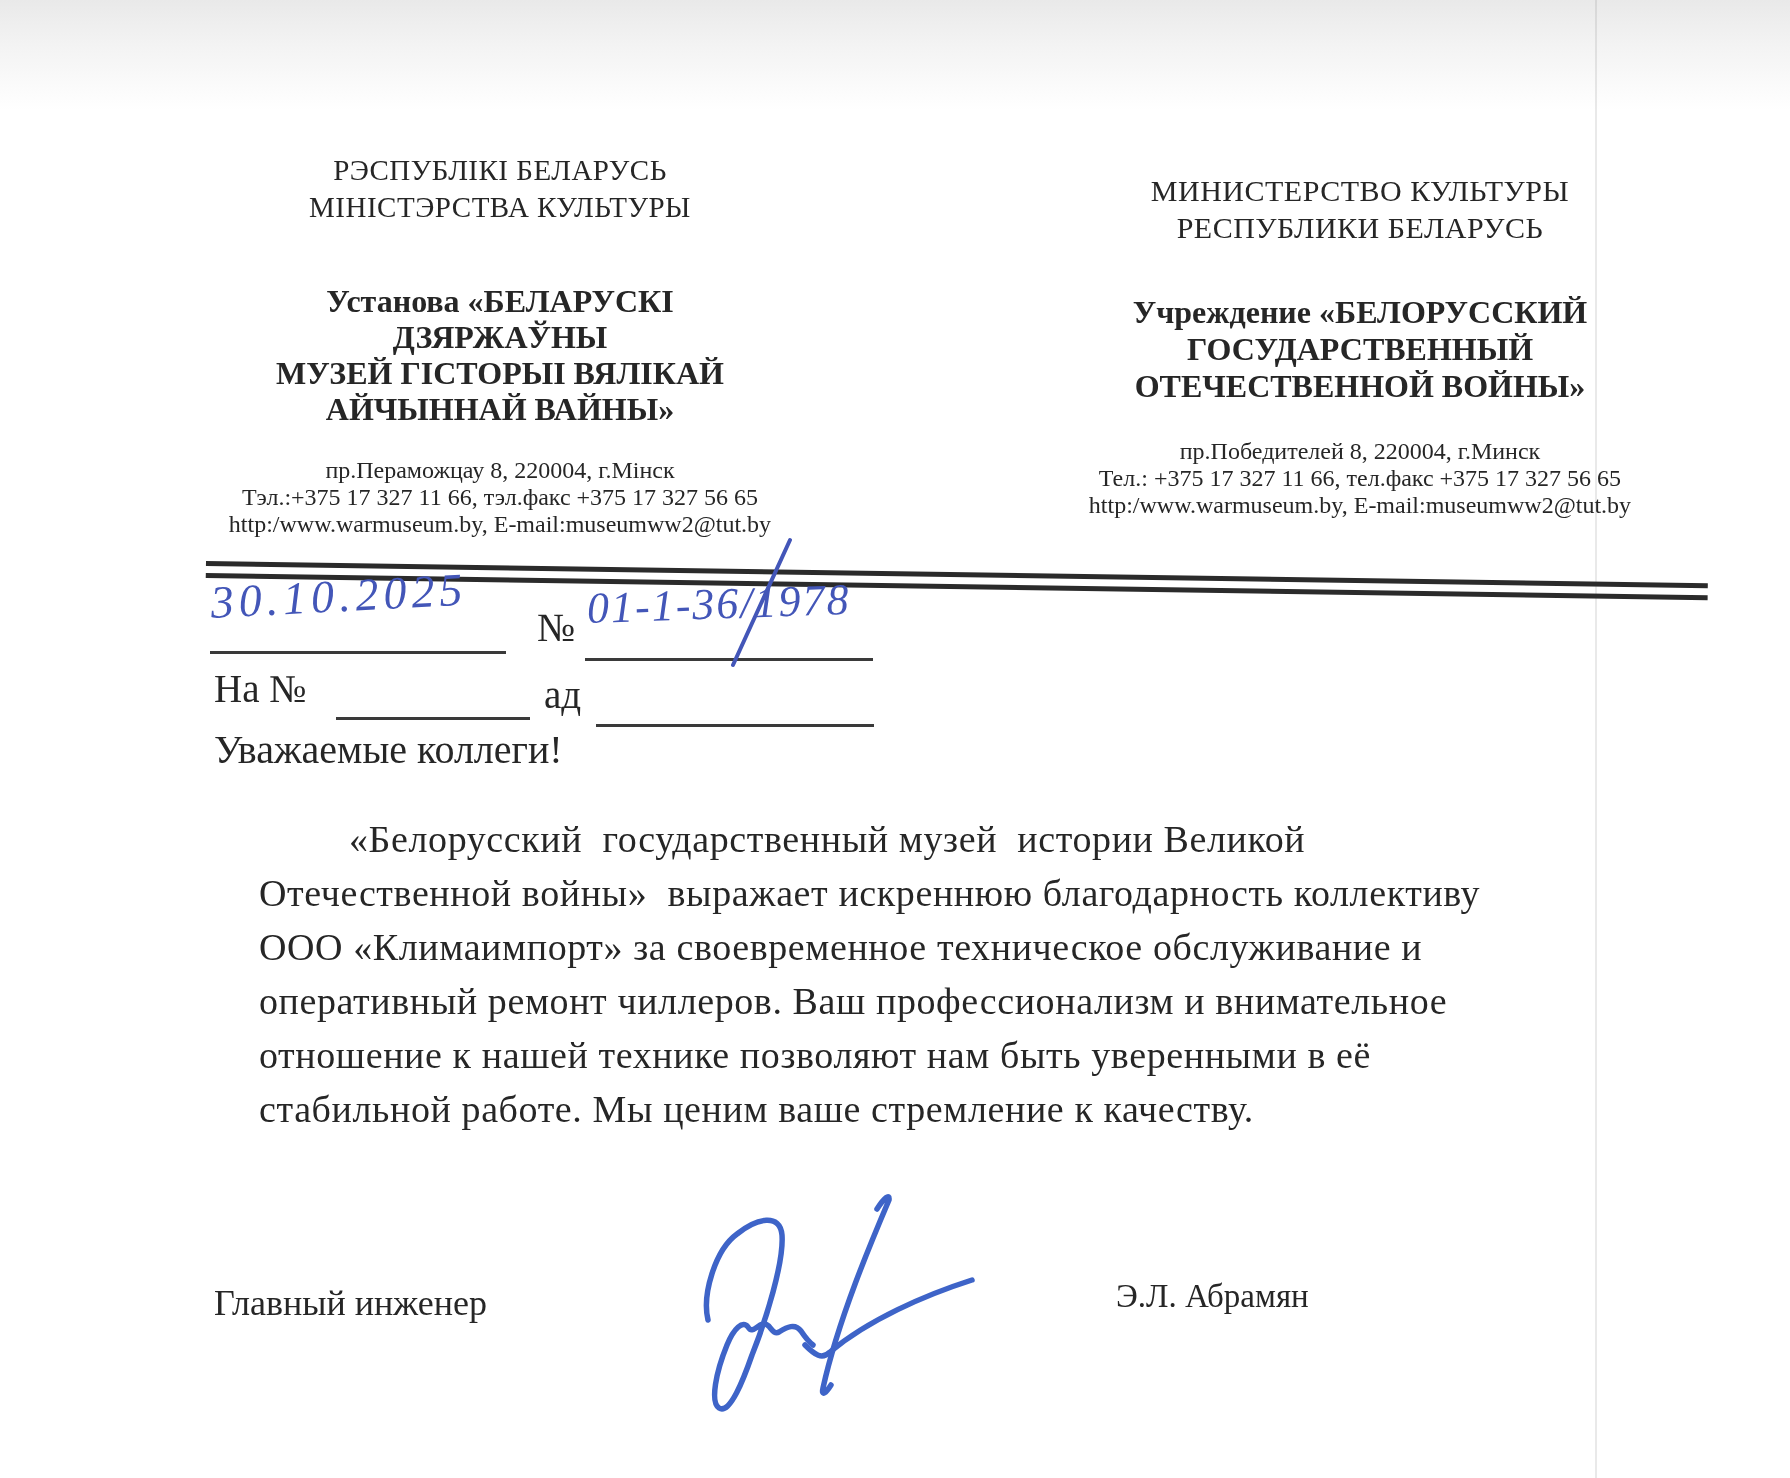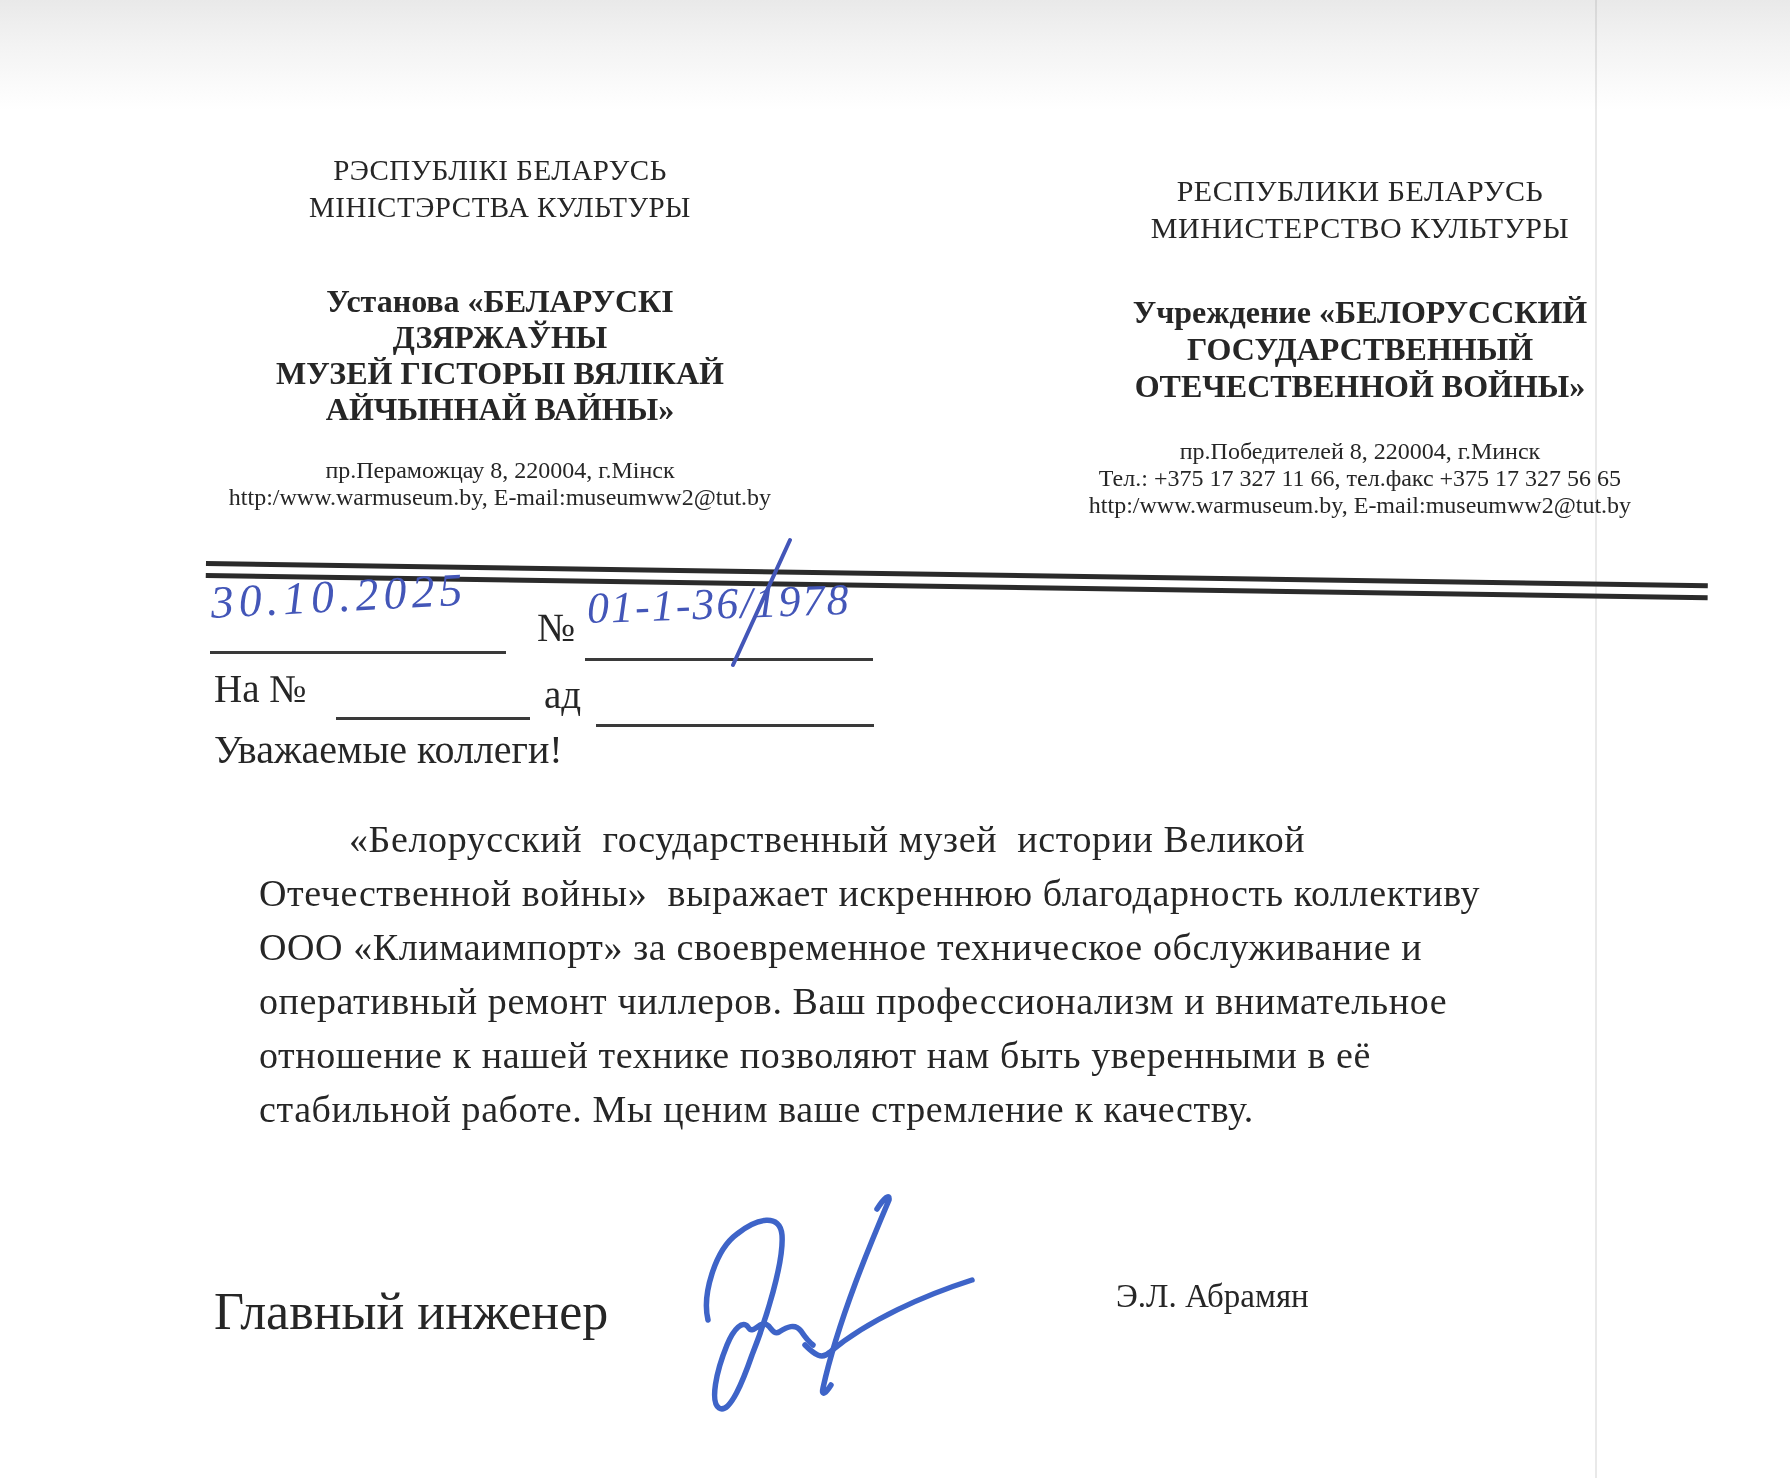--- a/index.html
+++ b/index.html
@@ -52,21 +52,21 @@
   .ul3{left:336px;top:717px;width:194px;}
   .ul4{left:596px;top:724px;width:278px;}
   
   .salutation{left:214px;top:726px;font-size:40px;}
   .paragraph{position:absolute;left:214px;top:812px;width:1420px;margin-left:45px;}
   .para-line{
     font-size:38px;line-height:54px;letter-spacing:0.6px;white-space:pre;
   }
   .para-line.first{padding-left:90px;}
   
-  .sig-position{left:214px;top:1282px;font-size:52px;text-align:right;}
+  .sig-position{left:214px;top:1282px;font-size:36px;text-align:right;}
   .sig-name{left:1116px;top:1278px;font-size:33px;}
   .ink-layer{position:absolute;left:0;top:0;width:1790px;height:1478px;pointer-events:none;}
 </style>
 </head>
 <body>
 
 <div class="top-shade"></div>
 <div class="edge-line"></div>
 
 <div class="col col-left">
@@ -75,28 +75,29 @@
     <div>МІНІСТЭРСТВА КУЛЬТУРЫ</div>
   </div>
   <div class="orgname">
     <div>Установа «БЕЛАРУСКІ</div>
     <div>ДЗЯРЖАЎНЫ</div>
     <div>МУЗЕЙ ГІСТОРЫІ ВЯЛІКАЙ</div>
     <div>АЙЧЫННАЙ ВАЙНЫ»</div>
   </div>
   <div class="address">
     <div>пр.Пераможцау 8, 220004, г.Мінск</div>
+    <div>Тэл.:+375 17 327 11 66, тэл.факс +375 17 327 56 65</div>
     <div>http:/www.warmuseum.by, E-mail:museumww2@tut.by</div>
   </div>
 </div>
 
 <div class="col col-right">
   <div class="ministry">
+    <div>МИНИСТЕРСТВО КУЛЬТУРЫ</div>
     <div>РЕСПУБЛИКИ БЕЛАРУСЬ</div>
-    <div>МИНИСТЕРСТВО КУЛЬТУРЫ</div>
   </div>
   <div class="orgname">
     <div>Учреждение «БЕЛОРУССКИЙ</div>
     <div>ГОСУДАРСТВЕННЫЙ</div>
     <div>ОТЕЧЕСТВЕННОЙ ВОЙНЫ»</div>
   </div>
   <div class="address">
     <div>пр.Победителей 8, 220004, г.Минск</div>
     <div>Тел.: +375 17 327 11 66, тел.факс +375 17 327 56 65</div>
     <div>http:/www.warmuseum.by, E-mail:museumww2@tut.by</div>

